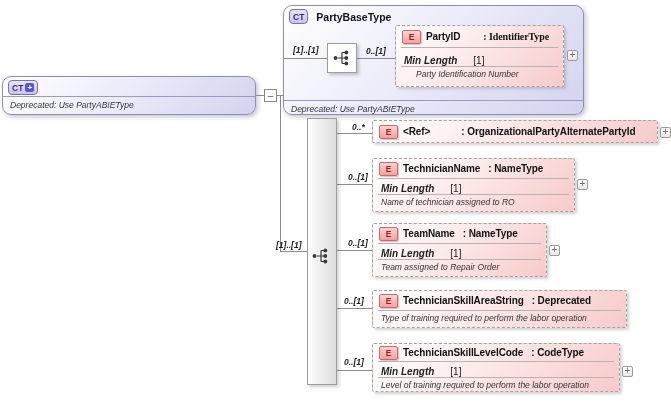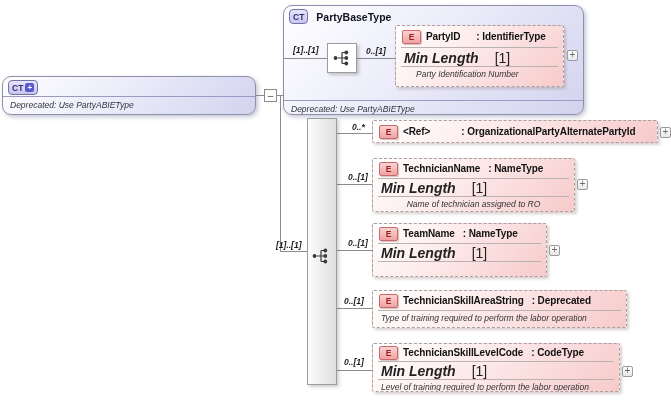--- a/index.html
+++ b/index.html
@@ -26,28 +26,28 @@
            font-weight:bold;}
 
   
   .elbox{position:absolute;border:1px dashed #a9a0a0;border-radius:2px;
          background:linear-gradient(135deg,#ffffff 0%,#fde9e9 45%,#f7caca 100%);
          box-shadow:2px 2px 3px rgba(130,100,100,.3);
          display:flex;flex-direction:column;box-sizing:border-box;}
   .el-title{display:flex;align-items:center;gap:5px;padding:0 6px;font-weight:bold;
             font-size:10px;letter-spacing:-0.1px;color:#121212;white-space:nowrap;overflow:hidden;}
   .etype{margin-left:3px;}
-  .gap-md{margin-left:11px;}
+  .gap-md{margin-left:18px;font-family:Liberation Serif, serif;}
   .gap-xl{margin-left:26px;}
   .e-badge{flex:none;display:inline-flex;width:17px;height:12px;align-items:center;
            justify-content:center;border:1px solid #c96a6a;border-radius:2px;
            background:linear-gradient(#fbd3d3,#f1a2a2);color:#9c1f1f;font-size:8.5px;
            font-weight:bold;box-shadow:1px 1px 1px rgba(150,90,90,.35);}
   .sep{flex:none;height:1px;background:#b9b2b2;margin:0 5px;}
-  .facet{display:flex;align-items:center;padding:1px 8px 0 8px;font-size:14px;color:#222;}
+  .facet{display:flex;align-items:flex-end;padding:1px 8px 0 8px;font-size:10px;color:#222;}
   .flabel{font-weight:bold;font-style:italic;}
   .fval{margin-left:16px;}
   .el-ann{font-style:italic;font-size:8.5px;color:#333;padding:2px 8px 0 8px;white-space:nowrap;overflow:hidden;}
 
   
   .hline{position:absolute;height:1px;background:#8c8c8c;}
   .vline{position:absolute;width:1px;background:#8c8c8c;}
   .bar{position:absolute;left:307px;top:118px;width:30px;height:267px;
        border:1px solid #9d9d9d;box-sizing:border-box;
        background:linear-gradient(to right,#fdfdfd,#dedede);
@@ -161,35 +161,36 @@
       <span class="e-badge">E</span>
       <span>TechnicianName</span>
       <span class="etype">: NameType</span>
     </div>
     <div class="sep"></div>
     <div class="facet" style="flex:0 0 14px;">
       <span class="flabel">Min Length</span>
       <span class="fval">[1]</span>
     </div>
     <div class="sep"></div>
-    <div class="el-ann" style="flex:1;text-align:center;">Name of technician assigned to RO</div>
+    <div class="el-ann" style="flex:1;">Name of technician assigned to RO</div>
   </div>
 
   <div class="elbox" style="left:372px;top:223px;width:175px;height:54px;">
     <div class="el-title" style="flex:0 0 19px;">
       <span class="e-badge">E</span>
       <span>TeamName</span>
       <span class="etype">: NameType</span>
     </div>
     <div class="sep"></div>
     <div class="facet" style="flex:0 0 14px;">
       <span class="flabel">Min Length</span>
       <span class="fval">[1]</span>
     </div>
     <div class="sep"></div>
+    <div class="el-ann" style="flex:1;">Team assigned to Repair Order</div>
   </div>
 
   <div class="elbox" style="left:372px;top:290px;width:255px;height:38px;">
     <div class="el-title" style="flex:0 0 19px;">
       <span class="e-badge">E</span>
       <span>TechnicianSkillAreaString</span>
       <span class="etype">: Deprecated</span>
     </div>
     <div class="sep"></div>
     <div class="el-ann" style="flex:1;">Type of training required to perform the labor operation</div>

